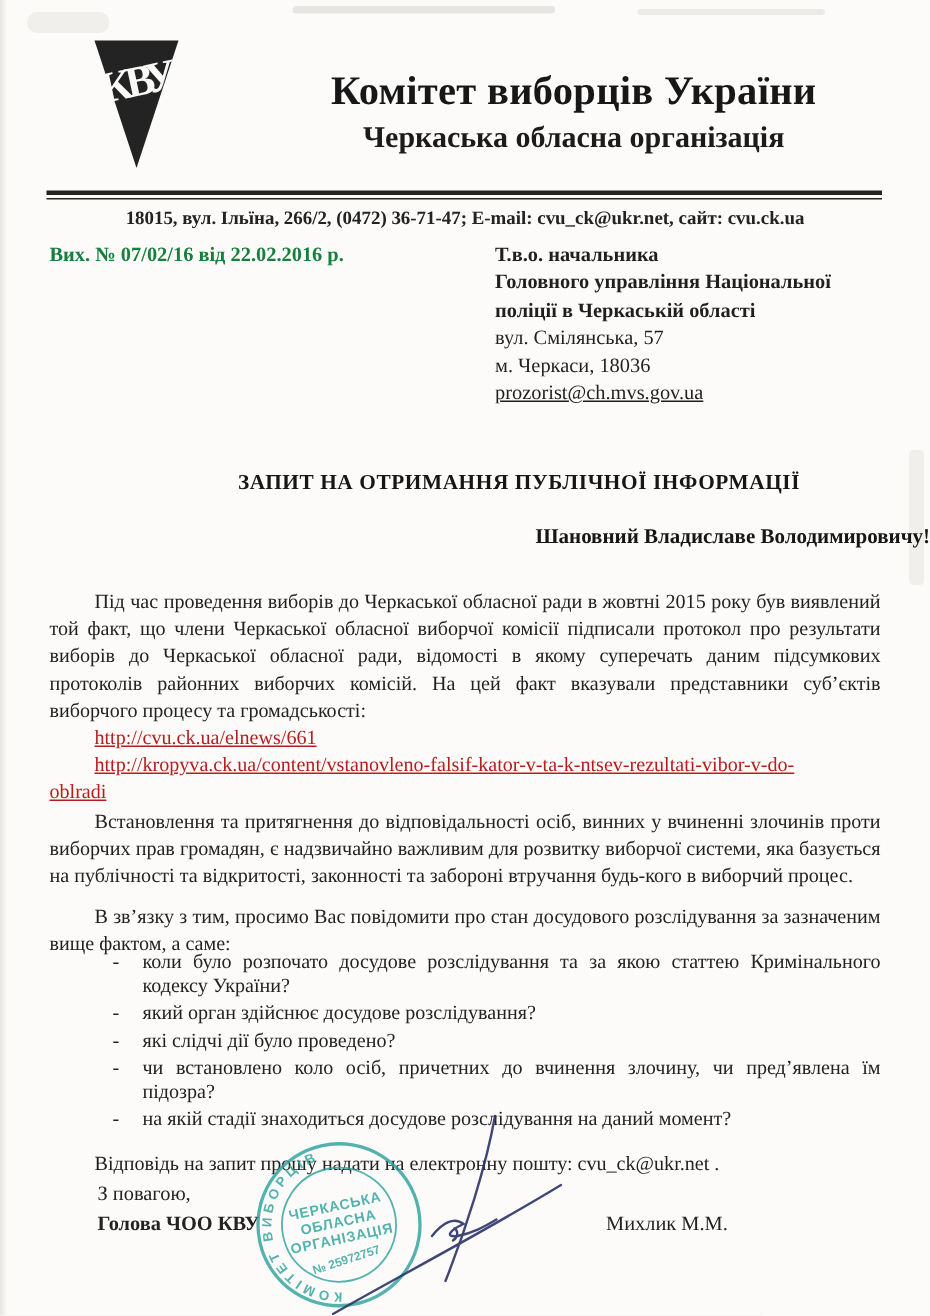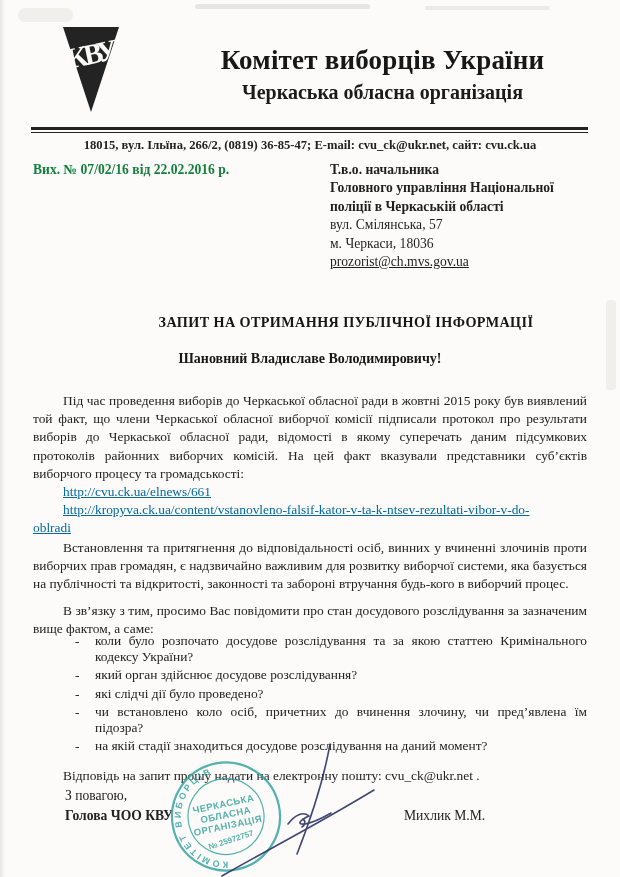--- a/index.html
+++ b/index.html
@@ -33,27 +33,27 @@
   .contact{position:absolute;left:30px;top:138px;width:560px;text-align:center;
            font-size:12.6px;font-weight:bold;color:#222;}
 
   .ref{position:absolute;left:33px;top:162px;font-size:13.6px;font-weight:bold;color:#15803d;}
   .recipient{position:absolute;left:330px;top:161px;width:252px;font-size:13.6px;line-height:18.4px;}
   .recipient .b{font-weight:bold;}
   .recipient .email{text-decoration:underline;}
 
   .doc-title{position:absolute;left:0;top:314px;width:620px;text-align:center;
              font-size:14.2px;font-weight:bold;letter-spacing:.4px;color:#161616;padding-left:36px;}
-  .salutation{position:absolute;left:0;top:351px;width:620px;text-align:center;
+  .salutation{position:absolute;left:0;top:351px;width:620px;text-align:right;
               font-size:14px;font-weight:bold;color:#161616;}
 
   .bodyblock{position:absolute;left:33px;width:554px;font-size:13.4px;color:#222;}
   .para{margin:0;text-align:justify;text-indent:30px;line-height:18.2px;}
   .b1{top:392px;}
-  .link{display:block;text-decoration:underline;line-height:18.2px;color:#0369a1;}
+  .link{display:block;text-decoration:underline;line-height:18.2px;color:#b91c1c;}
   .link-ind{margin-left:30px;}
   .b2{top:539px;}
   .b3{top:602px;}
 
   .qlist{position:absolute;left:33px;top:633px;width:554px;font-size:13.4px;}
   .qitem{position:relative;padding-left:62px;margin-bottom:2px;text-align:justify;line-height:16.2px;color:#222;}
   .qdash{position:absolute;left:42px;top:0;}
 
   .reply{position:absolute;left:33px;top:752px;width:554px;font-size:13.4px;text-indent:30px;color:#222;margin-top:16px;}
   .regards{position:absolute;left:65px;top:788px;font-size:13.6px;color:#222;}
@@ -77,21 +77,21 @@
     <svg width="58" height="88" viewBox="0 0 58 88">
       <polygon points="1,1 57,1 29,86" fill="#232323"></polygon>
       <text x="29" y="38" text-anchor="middle" font-size="29" font-weight="bold" fill="#fafaf8" letter-spacing="-4" transform="rotate(-12 29 32)" font-family="Liberation Serif, serif">КВУ</text>
     </svg>
   </div>
   <div class="orgblock">
     <div class="org-name">Комітет виборців України</div>
     <div class="org-branch">Черкаська обласна організація</div>
   </div>
   <div class="rule"></div>
-  <div class="contact">18015, вул. Ільїна, 266/2, (0819) 36-85-47; E-mail: cvu_ck@ukr.net, сайт: cvu.ck.ua</div>
+  <div class="contact">18015, вул. Ільїна, 266/2, (0472) 36-71-47; E-mail: cvu_ck@ukr.net, сайт: cvu.ck.ua</div>
 
   <div class="ref">Вих. № 07/02/16 від 22.02.2016 р.</div>
   <div class="recipient">
     <div class="b">Т.в.о. начальника</div>
     <div class="b">Головного управління Національної</div>
     <div class="b">поліції в Черкаській області</div>
     <div>вул. Смілянська, 57</div>
     <div>м. Черкаси, 18036</div>
     <div class="email">prozorist@ch.mvs.gov.ua</div>
   </div>

